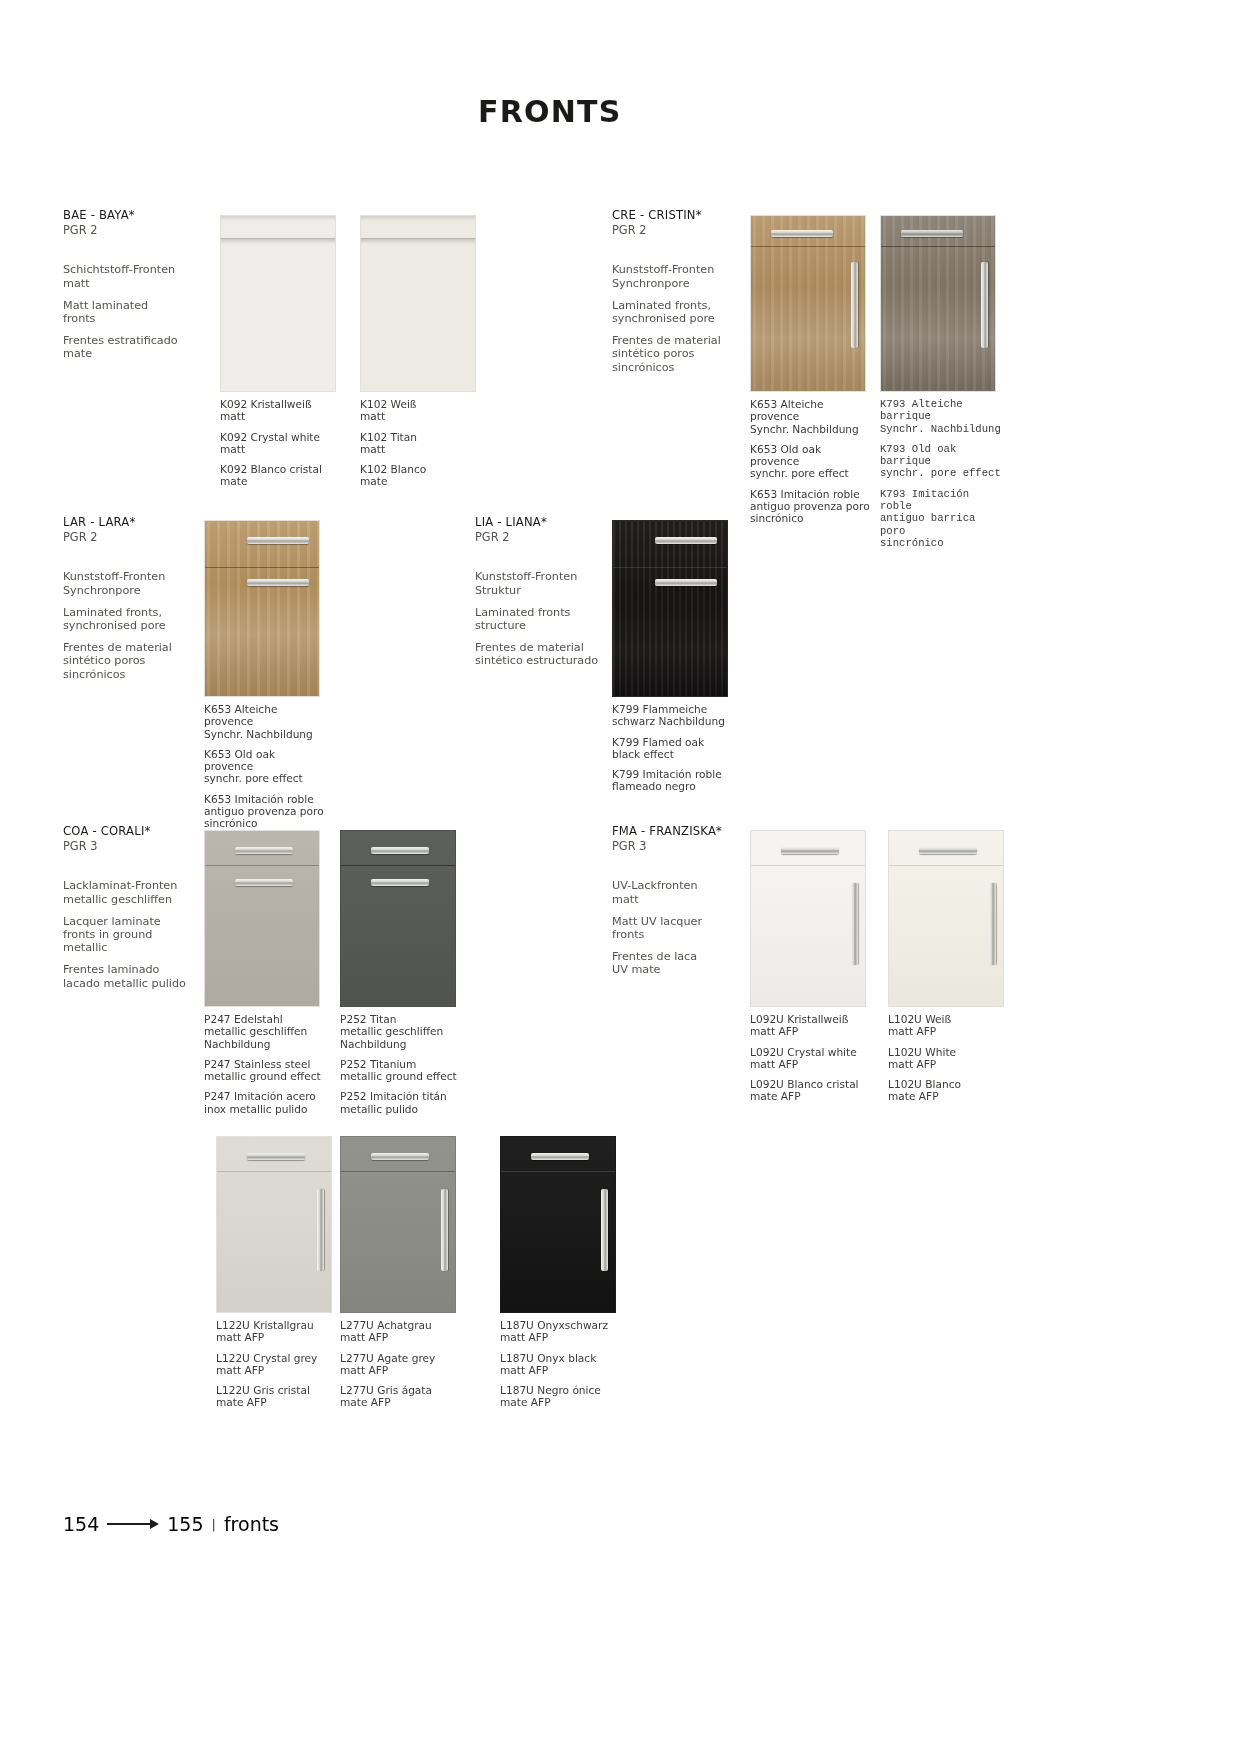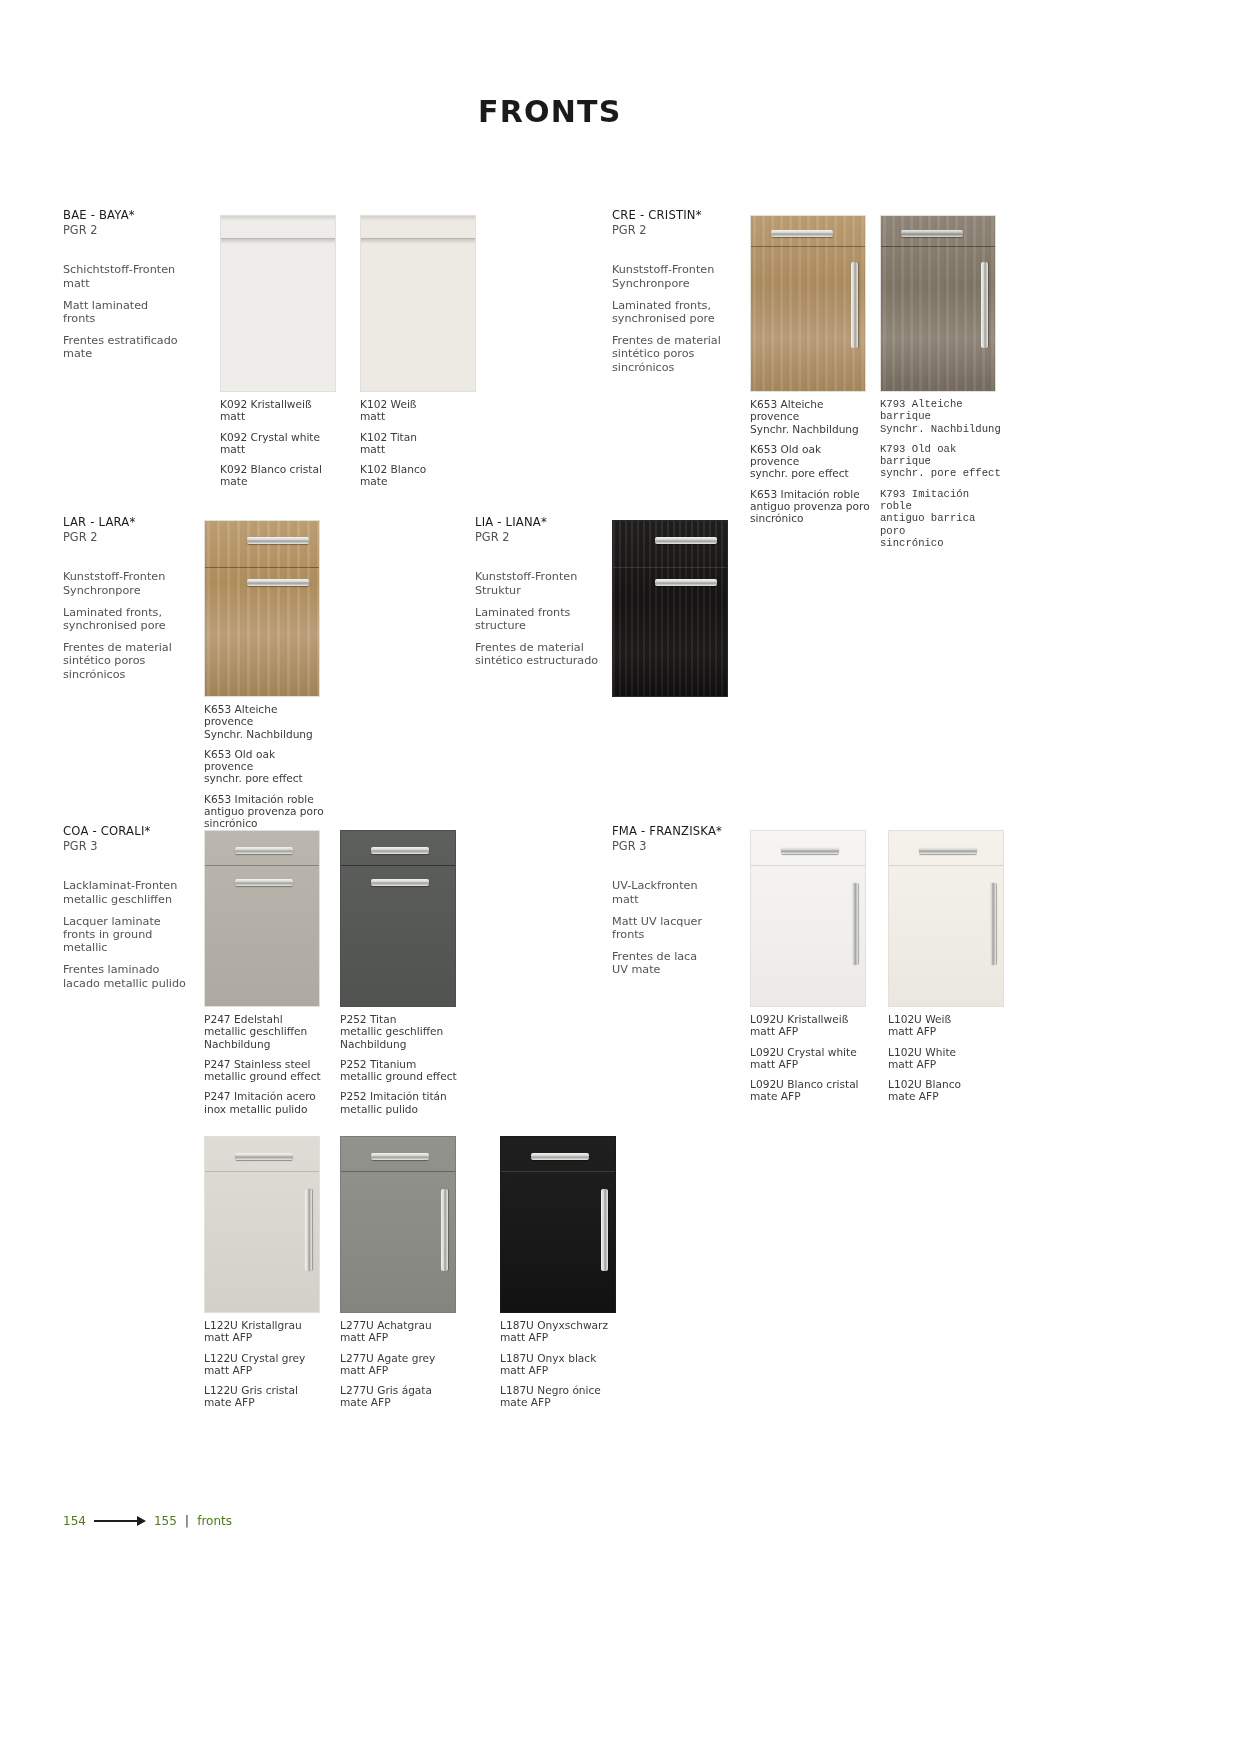--- a/index.html
+++ b/index.html
@@ -40,21 +40,21 @@
     background:linear-gradient(180deg,#e9e9e6 0%,#b9b9b4 45%,#86867f 55%,#dcdcd8 100%);
   }
   .handle-v{
     position:absolute;width:7px;border-radius:2px;
     background:linear-gradient(90deg,#f4f4f2 0%,#cfcfcb 45%,#9a9a95 55%,#e8e8e5 100%);
     box-shadow:1px 0 1px rgba(0,0,0,.3);
   }
 
   
   .footer{position:absolute;left:63px;top:1513px;display:flex;align-items:center;gap:8px;}
-  .footer .pg{font-size:12px;color:#4d7c0f;}
+  .footer .pg{font-size:19px;color:#000000;}
   .footer .arrow{display:inline-block;width:52px;height:12px;position:relative;}
   .footer .arrow .shaft{position:absolute;left:0;top:5px;width:44px;height:2px;background:#1d1d1b;}
   .footer .arrow .head{position:absolute;right:0;top:1px;width:0;height:0;
     border-top:5px solid transparent;border-bottom:5px solid transparent;border-left:9px solid #1d1d1b;}
   .footer .sep{font-size:13px;color:#3a3a38;}
 </style>
 </head>
 <body>
 
 <div class="page">
@@ -173,20 +173,25 @@
   </div>
 
   <div class="swatch" style="left:612px;top:520px;">
     <div class="door" style="width:116px;height:177px;background:
         repeating-linear-gradient(90deg,rgba(255,255,255,.035) 0 2px,rgba(0,0,0,.25) 2px 6px),
         linear-gradient(180deg,#2b2827 0%,#1c1a19 45%,#262322 75%,#151313 100%);border-color:#2a2726;">
       <div class="drawer-line" style="top:46px;background:rgba(255,255,255,.12);"></div>
       <div class="handle-h" style="left:42px;top:16px;width:62px;"></div>
       <div class="handle-h" style="left:42px;top:58px;width:62px;"></div>
     </div>
+    <div class="caption">
+      <p><span>K799 Flammeiche</span><br><span>schwarz Nachbildung</span></p>
+      <p><span>K799 Flamed oak</span><br><span>black effect</span></p>
+      <p><span>K799 Imitación roble</span><br><span>flameado negro</span></p>
+    </div>
   </div>
 
   <div class="family" style="left:63px;top:824px;">
     <div class="fam-name">COA - CORALI*</div>
     <div class="fam-pgr">PGR 3</div>
     <div class="fam-desc">
       <p><span>Lacklaminat-Fronten</span><br><span>metallic geschliffen</span></p>
       <p><span>Lacquer laminate</span><br><span>fronts in ground</span><br><span>metallic</span></p>
       <p><span>Frentes laminado</span><br><span>lacado metallic pulido</span></p>
     </div>
@@ -247,21 +252,21 @@
       <div class="handle-h" style="left:30px;top:16px;width:58px;"></div>
       <div class="handle-v" style="left:100px;top:52px;height:82px;"></div>
     </div>
     <div class="caption">
       <p><span>L102U Weiß</span><br><span>matt AFP</span></p>
       <p><span>L102U White</span><br><span>matt AFP</span></p>
       <p><span>L102U Blanco</span><br><span>mate AFP</span></p>
     </div>
   </div>
 
-  <div class="swatch" style="left:204px;top:1136px;">
+  <div class="swatch" style="left:216px;top:1136px;">
     <div class="door" style="width:116px;height:177px;background:linear-gradient(180deg,#dedcd4 0%,#d8d6ce 55%,#d2d0c8 100%);">
       <div class="drawer-line" style="top:34px;background:rgba(0,0,0,.15);"></div>
       <div class="handle-h" style="left:30px;top:16px;width:58px;"></div>
       <div class="handle-v" style="left:100px;top:52px;height:82px;"></div>
     </div>
     <div class="caption">
       <p><span>L122U Kristallgrau</span><br><span>matt AFP</span></p>
       <p><span>L122U Crystal grey</span><br><span>matt AFP</span></p>
       <p><span>L122U Gris cristal</span><br><span>mate AFP</span></p>
     </div>

